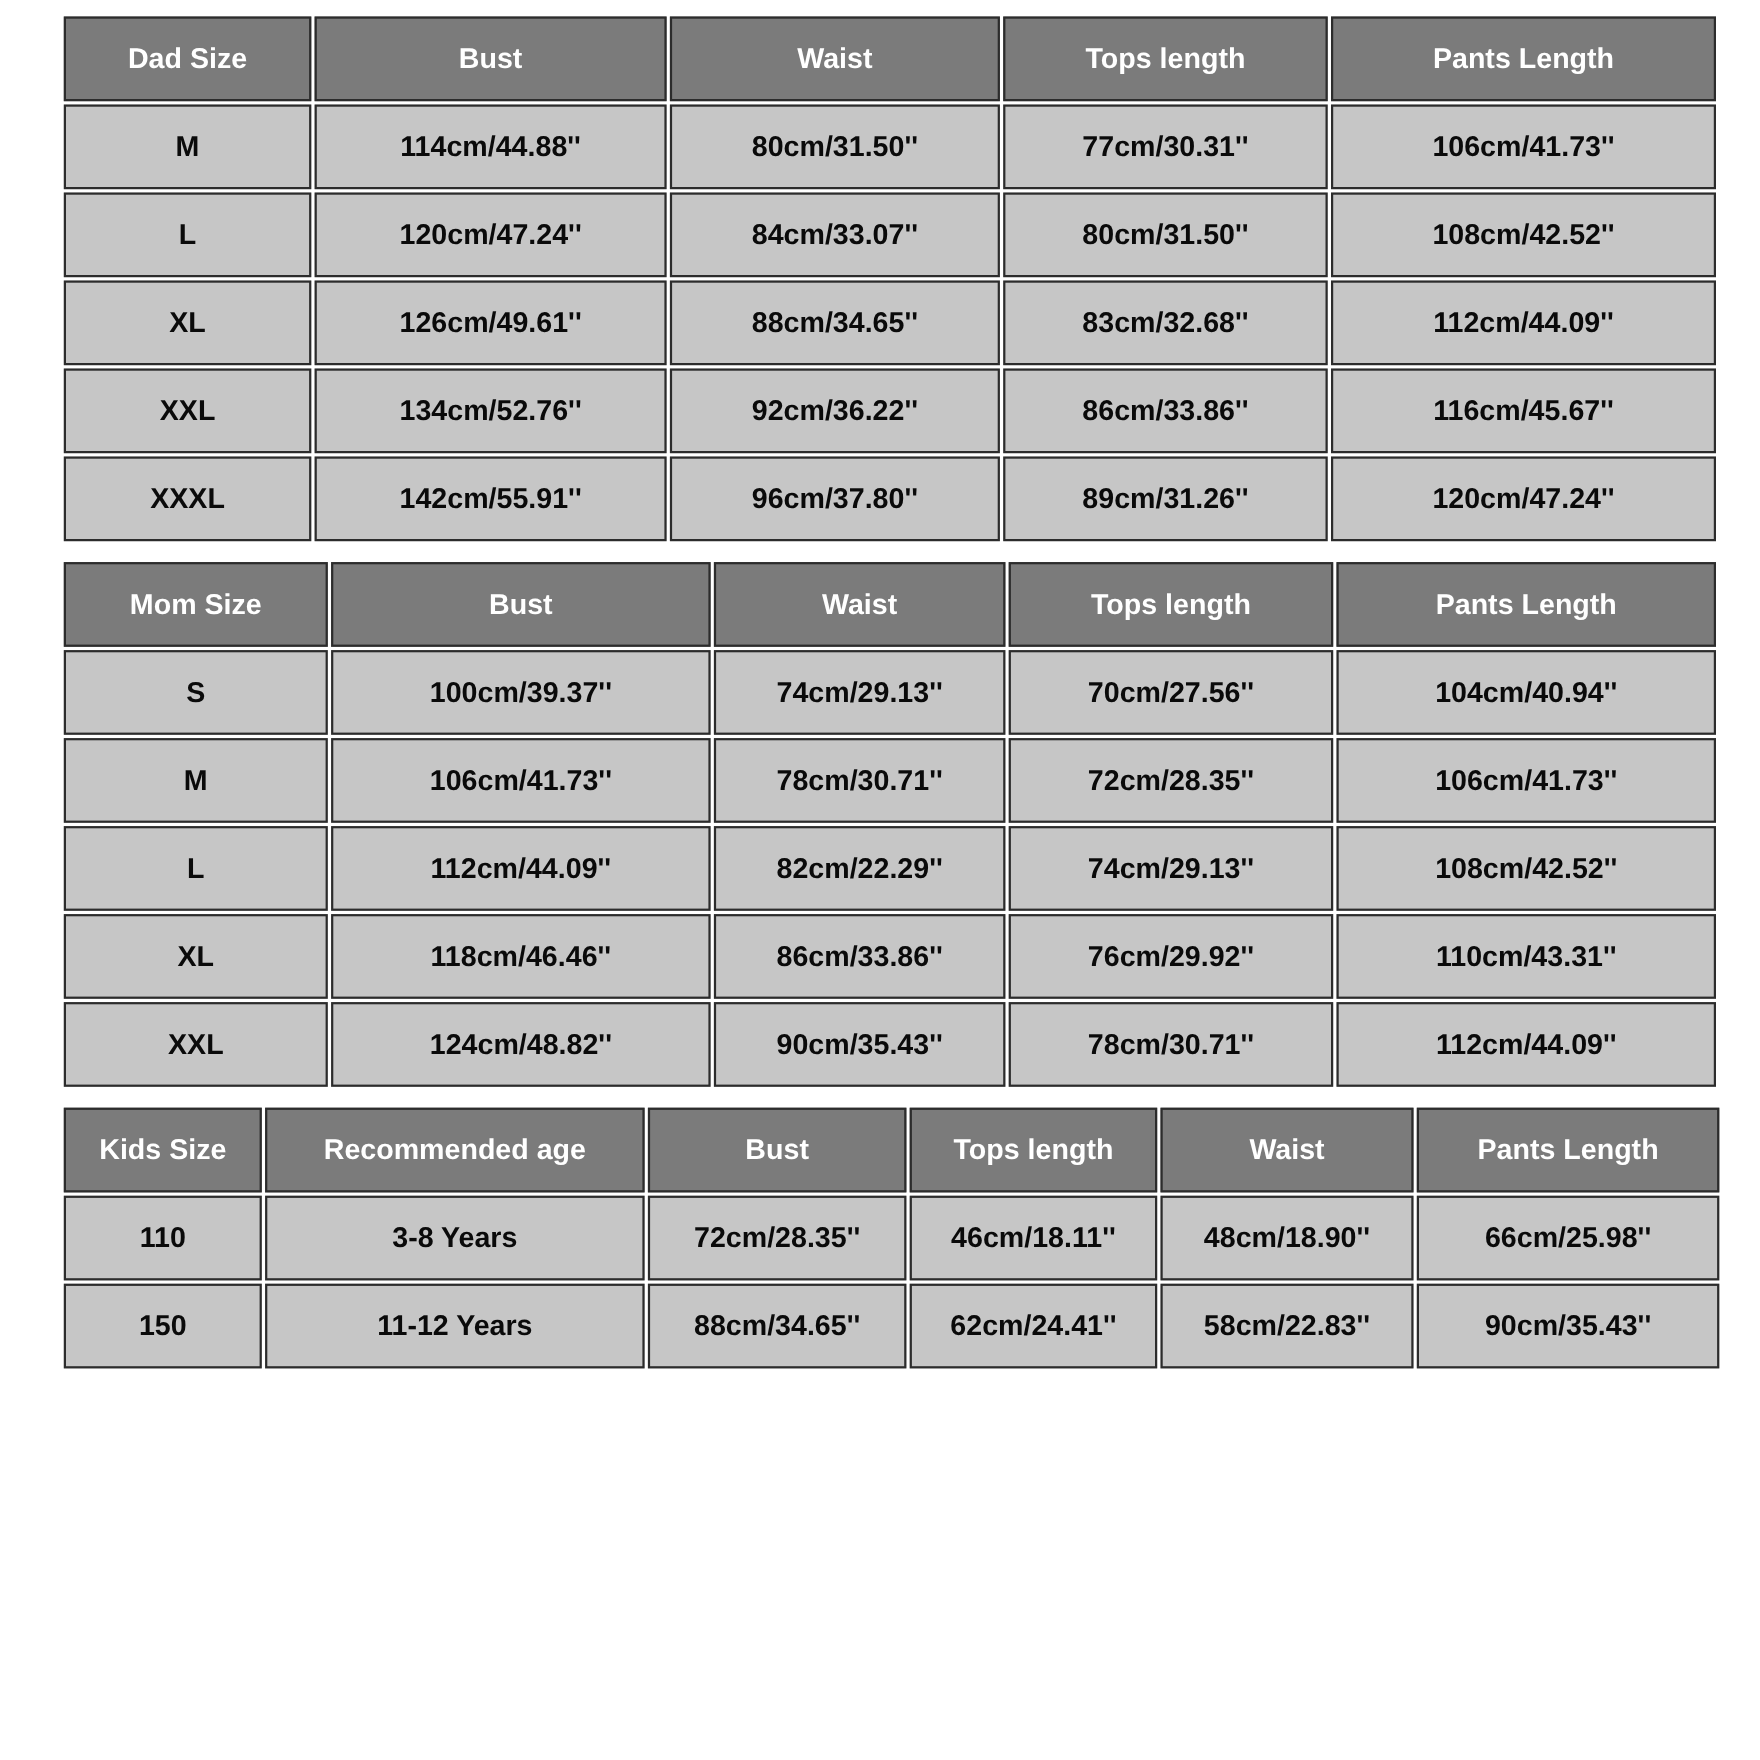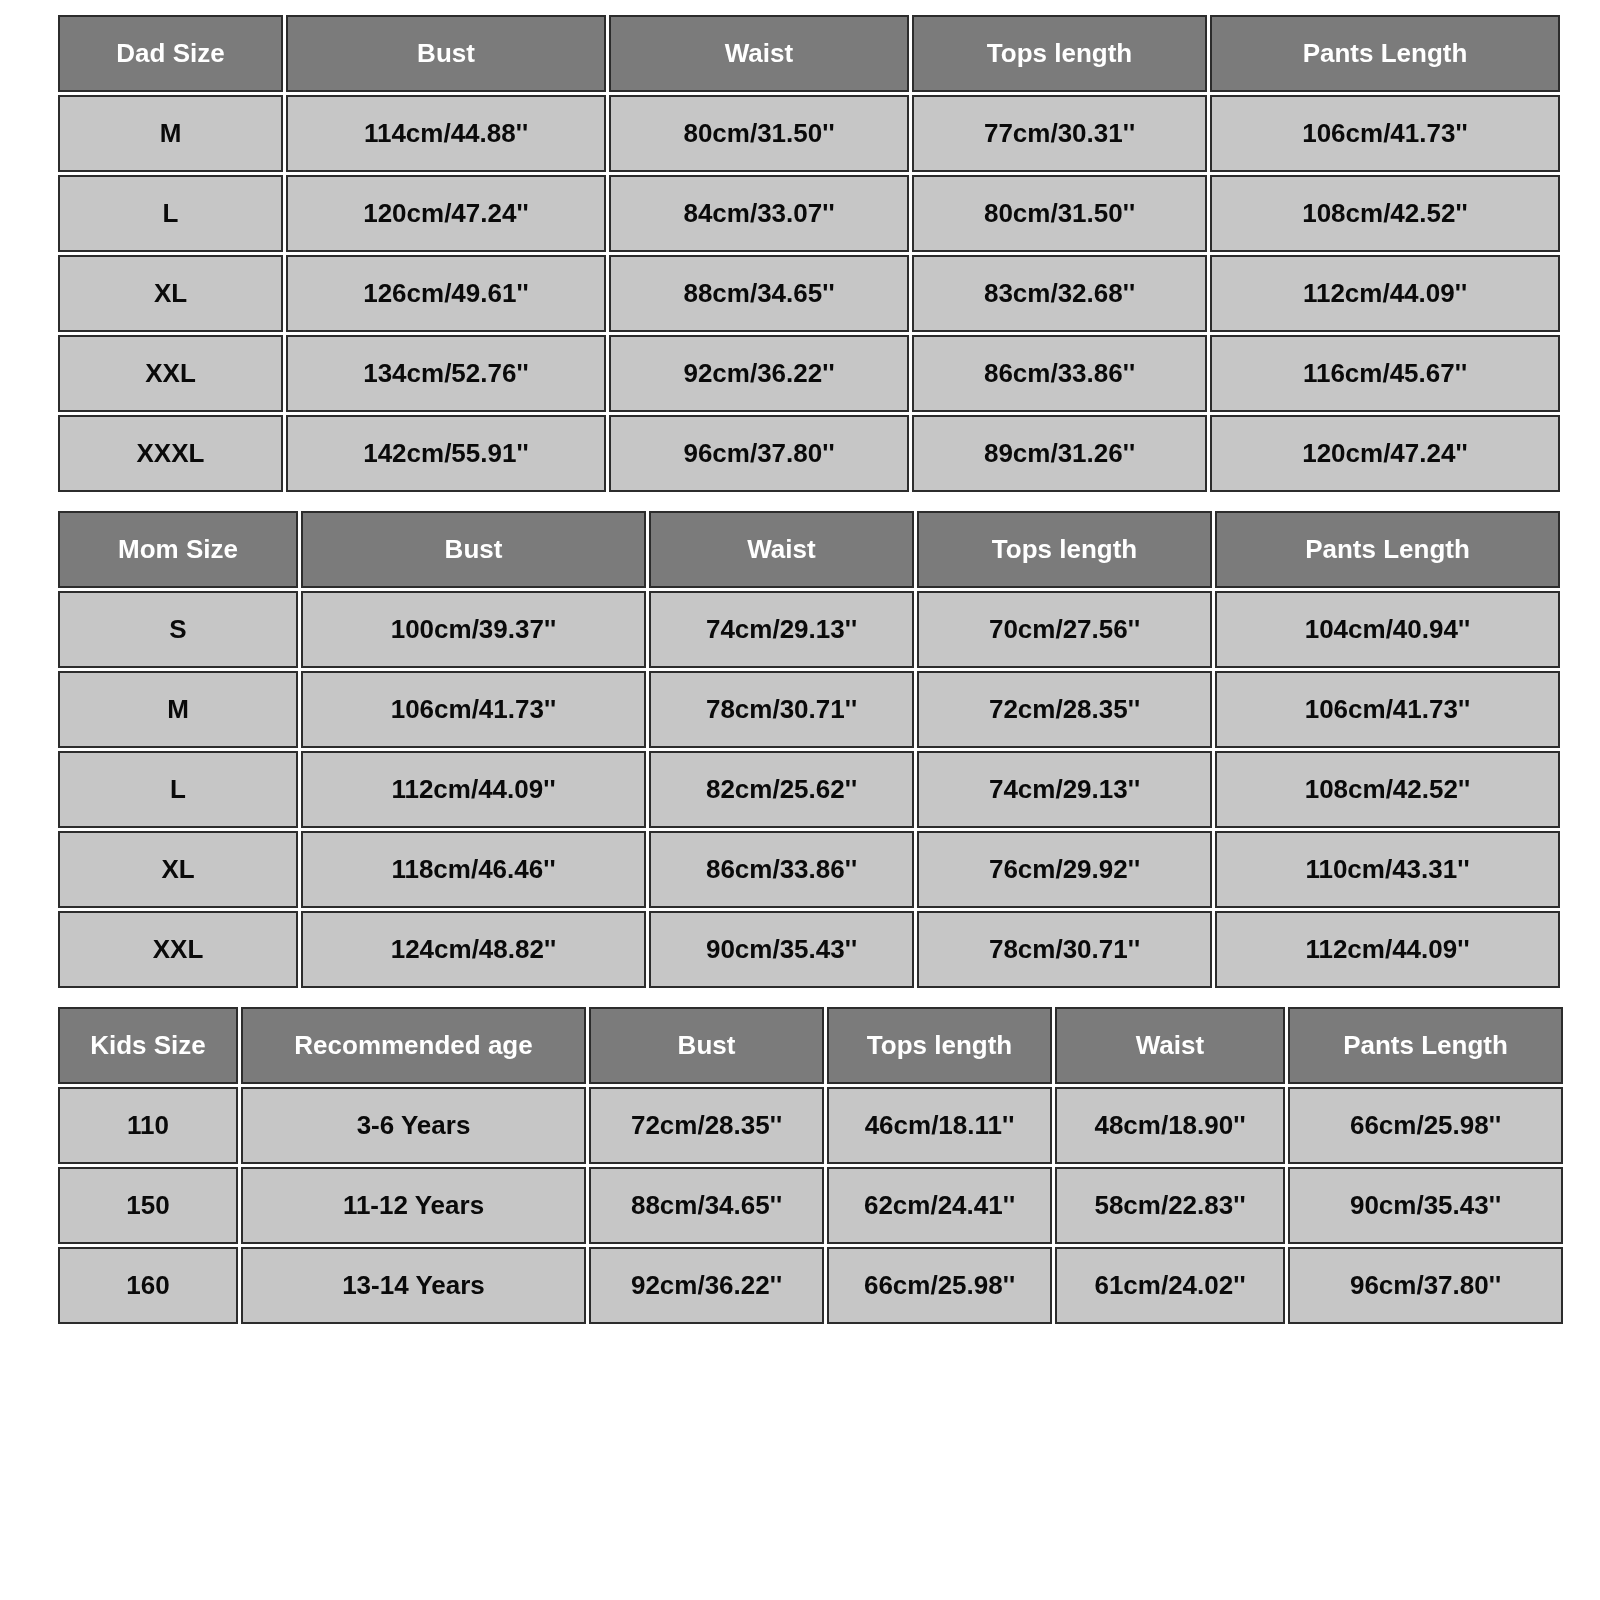--- a/index.html
+++ b/index.html
@@ -140,21 +140,21 @@
         <tr>
           <td>M</td>
           <td>106cm/41.73''</td>
           <td>78cm/30.71''</td>
           <td>72cm/28.35''</td>
           <td>106cm/41.73''</td>
         </tr>
         <tr>
           <td>L</td>
           <td>112cm/44.09''</td>
-          <td>82cm/25.62''</td>
+          <td>82cm/22.29''</td>
           <td>74cm/29.13''</td>
           <td>108cm/42.52''</td>
         </tr>
         <tr>
           <td>XL</td>
           <td>118cm/46.46''</td>
           <td>86cm/33.86''</td>
           <td>76cm/29.92''</td>
           <td>110cm/43.31''</td>
         </tr>
@@ -182,37 +182,29 @@
           <th>Recommended age</th>
           <th>Bust</th>
           <th>Tops length</th>
           <th>Waist</th>
           <th>Pants Length</th>
         </tr>
       </thead>
       <tbody>
         <tr>
           <td>110</td>
-          <td>3-6 Years</td>
+          <td>3-8 Years</td>
           <td>72cm/28.35''</td>
           <td>46cm/18.11''</td>
           <td>48cm/18.90''</td>
           <td>66cm/25.98''</td>
         </tr>
         <tr>
           <td>150</td>
           <td>11-12 Years</td>
           <td>88cm/34.65''</td>
           <td>62cm/24.41''</td>
           <td>58cm/22.83''</td>
           <td>90cm/35.43''</td>
         </tr>
-        <tr>
-          <td>160</td>
-          <td>13-14 Years</td>
-          <td>92cm/36.22''</td>
-          <td>66cm/25.98''</td>
-          <td>61cm/24.02''</td>
-          <td>96cm/37.80''</td>
-        </tr>
       </tbody>
     </table>
 </div>
 
 </body></html>

